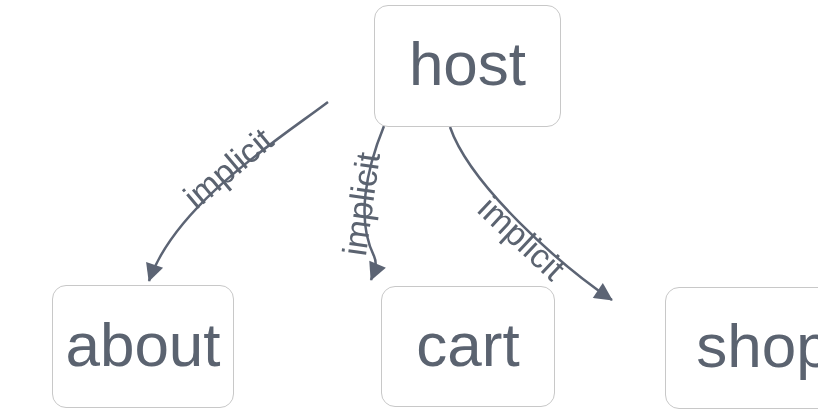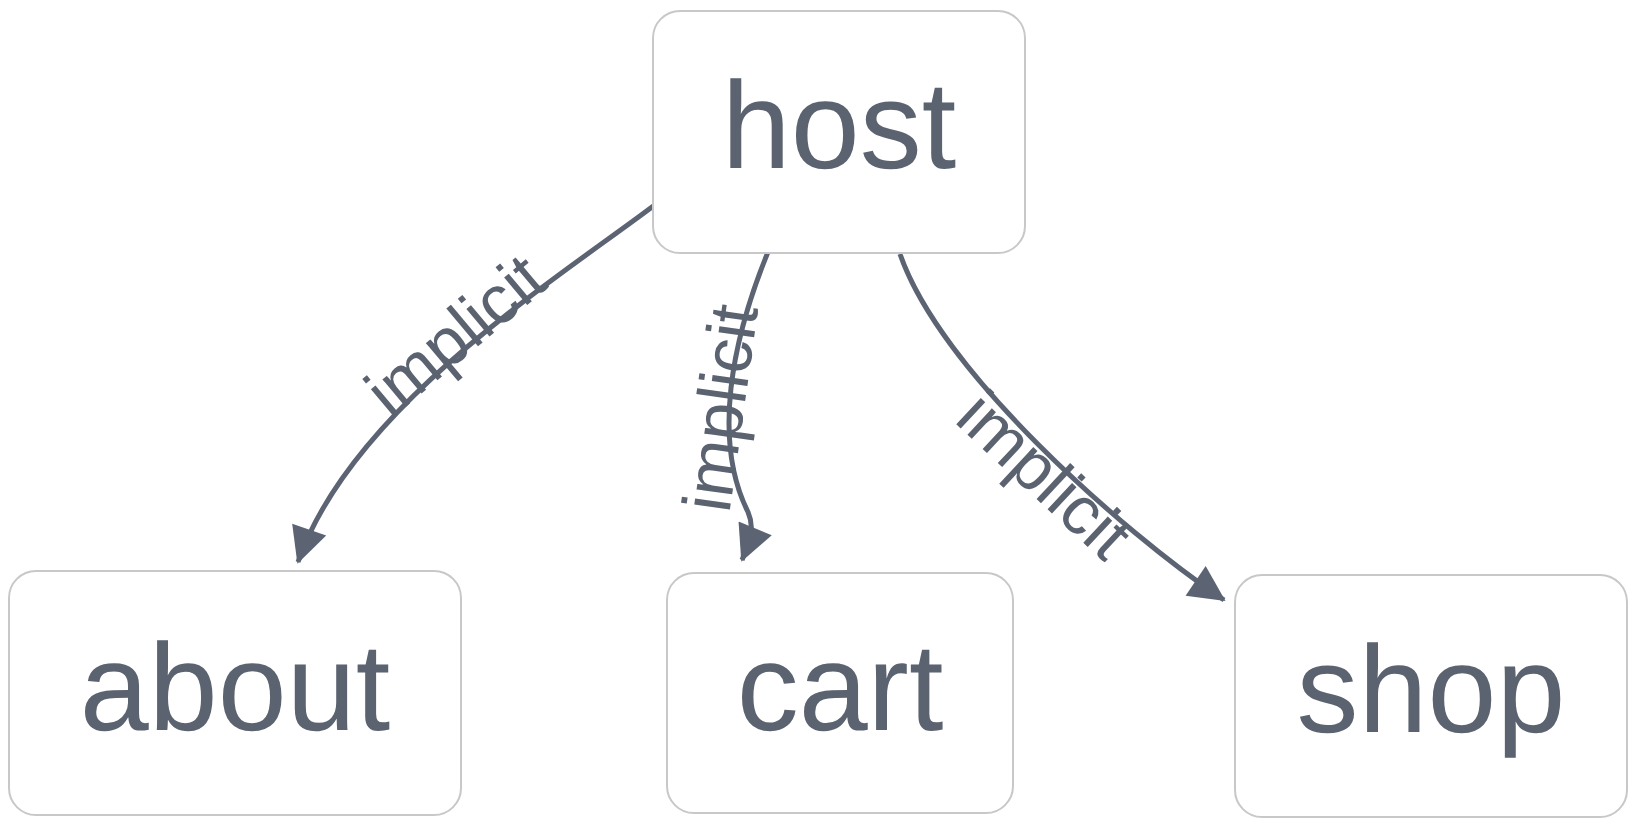--- a/index.html
+++ b/index.html
@@ -33,40 +33,41 @@
   }
   .arrowhead-shape { fill: var(--edge-stroke); }
   .node {
     position: absolute;
     background: var(--node-fill);
     border: 1.5px solid var(--node-border);
     border-radius: 14px;
     display: flex;
     align-items: center;
     justify-content: center;
+    margin-left: 48px;
   }
   .node-label {
     color: var(--node-text);
     font-size: 62px;
     line-height: 1;
     white-space: nowrap;
     padding-bottom: 4px;
   }
   .edge-label {
     position: absolute;
     color: var(--edge-label-text);
     font-size: 34px;
     line-height: 1;
     white-space: nowrap;
   }
   .edge-label.l1 { left: 228px; top: 168px; transform: translate(-50%,-50%) rotate(-40deg); }
   .edge-label.l2 { left: 361px; top: 204px; transform: translate(-50%,-50%) rotate(-82deg); }
   .edge-label.l3 { left: 522px; top: 238px; transform: translate(-50%,-50%) rotate(43deg); }
   .node.host  { left: 326px; top: 5px;   width: 187px; height: 122px; }
-  .node.about { left: 4px;   top: 285px; width: 227px; height: 123px; justify-content: center; }
+  .node.about { left: 4px;   top: 285px; width: 182px; height: 123px; justify-content: center; }
   .node.cart  { left: 333px; top: 286px; width: 174px; height: 121px; }
   .node.shop  { left: 617px; top: 287px; width: 197px; height: 122px; align-items: center; }
 </style>
 </head>
 <body>
 
 <div class="canvas">
 
   <svg class="edge-layer" viewBox="0 0 818 412" xmlns="http://www.w3.org/2000/svg">
     <defs>

